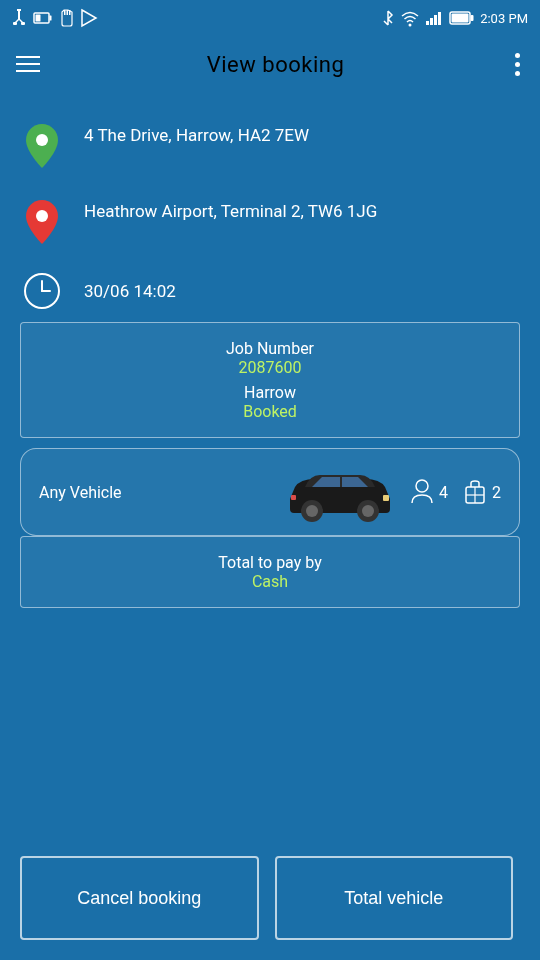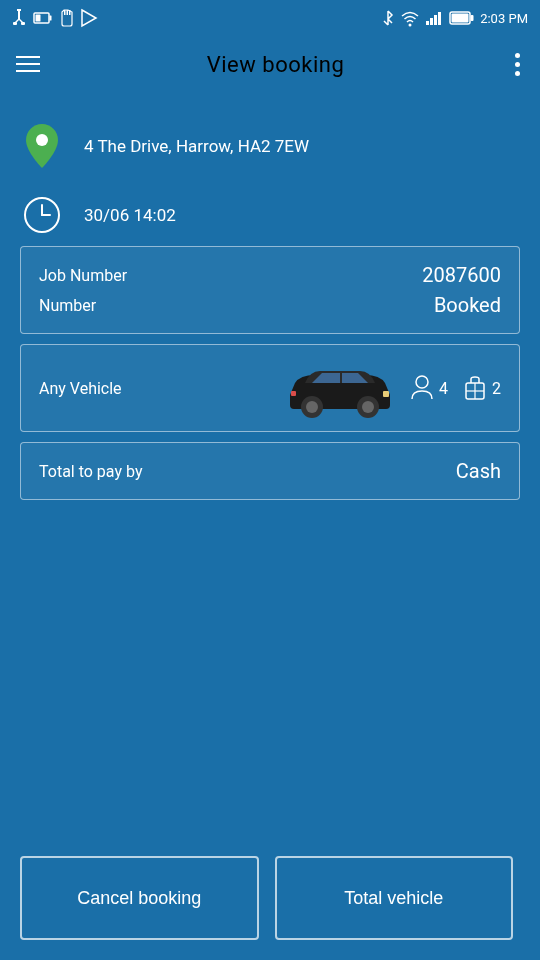--- a/index.html
+++ b/index.html
@@ -91,21 +91,20 @@
     }
 
     
     .content {
       padding: 16px 20px;
     }
 
     
     .location-row {
       display: flex;
-      align-items: center;
       gap: 20px;
       padding: 16px 0;
     }
 
     .location-icon {
       width: 44px;
       display: flex;
       justify-content: center;
       flex-shrink: 0;
     }
@@ -142,42 +141,42 @@
       padding: 16px 18px;
       margin-bottom: 10px;
       background-color: rgba(255,255,255,0.05);
     }
 
     .info-row {
       display: flex;
       justify-content: space-between;
       align-items: center;
       margin-bottom: 6px;
+      flex-direction: column;
     }
 
     .info-row:last-child {
       margin-bottom: 0;
     }
 
     .info-label {
       font-size: 16px;
       color: white;
     }
 
     .info-value {
-      font-size: 20px;
-      color: #ffffff;
+      font-size: 16px;
+      color: #bef264;
     }
 
     
     .vehicle-card {
       border: 1.5px solid rgba(255, 255, 255, 0.5);
-      border-radius: 4px;
+      border-radius: 16px;
       padding: 18px 18px;
-      margin-bottom: 10px;
       background-color: rgba(255,255,255,0.05);
     }
 
     .vehicle-row {
       display: flex;
       align-items: center;
       justify-content: space-between;
     }
 
     .vehicle-name {
@@ -323,39 +322,48 @@
   <div class="location-row">
     <div class="location-icon">
       <svg width="32" height="44" viewBox="0 0 32 44">
         <path d="M16,0 C7.2,0 0,7.2 0,16 C0,28 16,44 16,44 C16,44 32,28 32,16 C32,7.2 24.8,0 16,0 Z" fill="#4caf50"></path>
         <circle cx="16" cy="16" r="6" fill="white"></circle>
       </svg>
     </div>
     <div class="location-text">4 The Drive, Harrow, HA2 7EW</div>
   </div>
 
+  <div class="location-row">
+    <div class="location-icon">
+      <svg width="32" height="44" viewBox="0 0 32 44">
+        <path d="M16,0 C7.2,0 0,7.2 0,16 C0,28 16,44 16,44 C16,44 32,28 32,16 C32,7.2 24.8,0 16,0 Z" fill="#e53935"></path>
+        <circle cx="16" cy="16" r="6" fill="white"></circle>
+      </svg>
+    </div>
+    <div class="location-text">Heathrow Airport, Terminal 2, TW6 1JG</div>
+  </div>
 
   <div class="time-row">
     <div class="clock-icon">
       <svg width="38" height="38" viewBox="0 0 38 38">
         <circle cx="19" cy="19" r="17" stroke="white" stroke-width="2" fill="none"></circle>
         <line x1="19" y1="19" x2="19" y2="9" stroke="white" stroke-width="2" stroke-linecap="round"></line>
         <line x1="19" y1="19" x2="27" y2="19" stroke="white" stroke-width="2" stroke-linecap="round"></line>
       </svg>
     </div>
     <div class="time-text">30/06 14:02</div>
   </div>
 
   <div class="info-card">
     <div class="info-row">
       <span class="info-label">Job Number</span>
       <span class="info-value">2087600</span>
     </div>
     <div class="info-row">
-      <span class="info-label">Number</span>
+      <span class="info-label">Harrow</span>
       <span class="info-value">Booked</span>
     </div>
   </div>
 
   <div class="vehicle-card">
     <div class="vehicle-row">
       <span class="vehicle-name">Any Vehicle</span>
       <div class="vehicle-car-area">
 
         <svg class="car-icon" viewBox="0 0 110 50">

